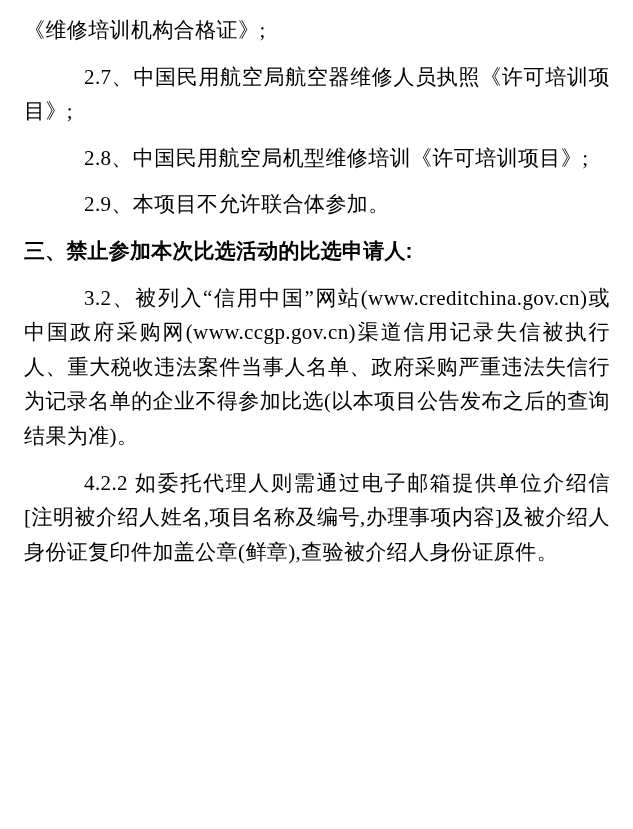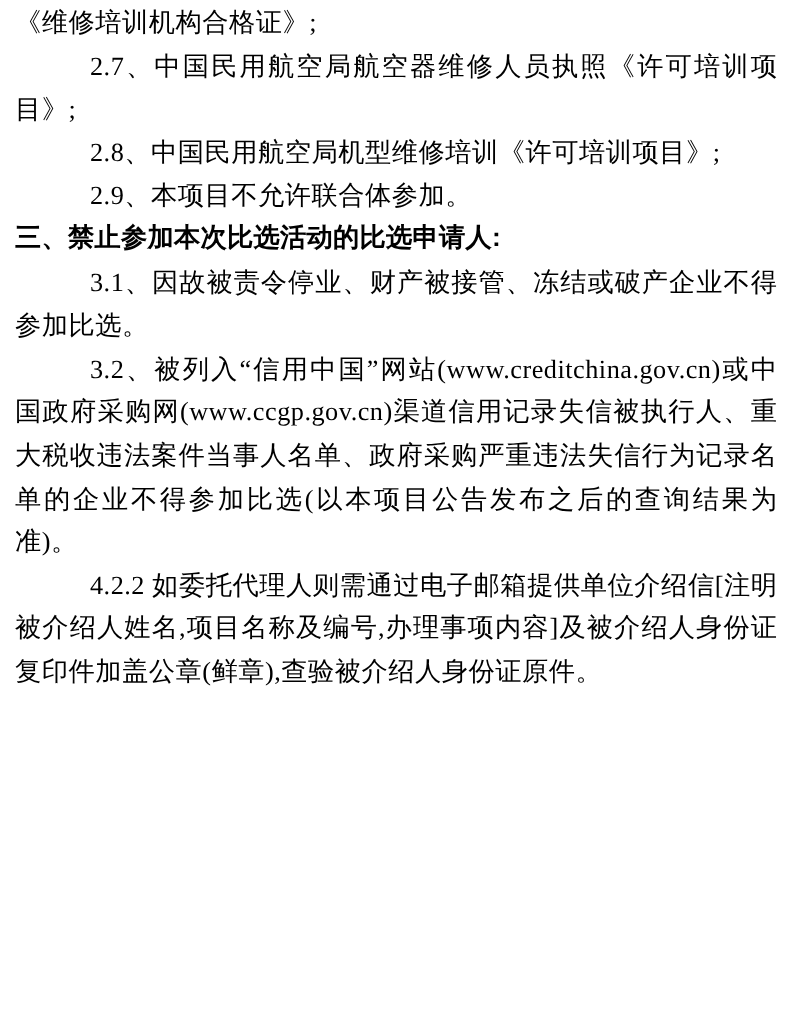--- a/index.html
+++ b/index.html
@@ -15,21 +15,21 @@
     height: 829px;
     padding: 1px 11px 0 12px;
     font-family: "Liberation Serif", "DejaVu Serif", serif;
     font-size: 21px;
     line-height: 34.6px;
     color: #000000;
     text-align: justify;
     text-justify: inter-character;
     letter-spacing: 0.4px;
   }
-  .page p { margin: 0; padding: 0; }
+  .page p { margin: 12px; padding: 0; }
   p.paragraph { text-indent: 60px; }
   p.continuation { text-indent: 0; }
   p.heading {
     font-family: "Liberation Sans", "DejaVu Sans", sans-serif;
     font-weight: bold;
     text-indent: 0;
     letter-spacing: 0.2px;
   }
   .underline {
     text-decoration: underline;
@@ -39,16 +39,15 @@
 </style>
 </head>
 <body>
 
 <div class="page" style="background: rgb(255, 255, 255); color: rgb(0, 0, 0);">
     <p class="continuation"><span class="">《维修培训机构合格证》;</span></p>
     <p class="paragraph"><span class="">2.7、中国民用航空局航空器维修人员执照《许可培训项目》;</span></p>
     <p class="paragraph"><span class="">2.8、中国民用航空局机型维修培训《许可培训项目》;</span></p>
     <p class="paragraph"><span class="">2.9、本项目不允许联合体参加。</span></p>
     <p class="heading"><span class="">三、禁止参加本次比选活动的比选申请人:</span></p>
-    <p class="paragraph"><span class="">3.1、因故被责令停业、财产被接管、冻结或破产企业不得参加比选。</span></p>
     <p class="paragraph"><span class="">3.2、被列入“信用中国”网站(www.creditchina.gov.cn)或中国政府采购网(www.ccgp.gov.cn)渠道信用记录失信被执行人、重大税收违法案件当事人名单、政府采购严重违法失信行为记录名单的企业不得参加比选(以本项目公告发布之后的查询结果为准)。</span></p>
     <p class="paragraph"><span class="">4.2.2 如委托代理人则需通过电子邮箱提供单位介绍信[注明被介绍人姓名,项目名称及编号,办理事项内容]及被介绍人身份证复印件加盖公章(鲜章),查验被介绍人身份证原件。</span></p>
   </div>
 
 </body></html>

